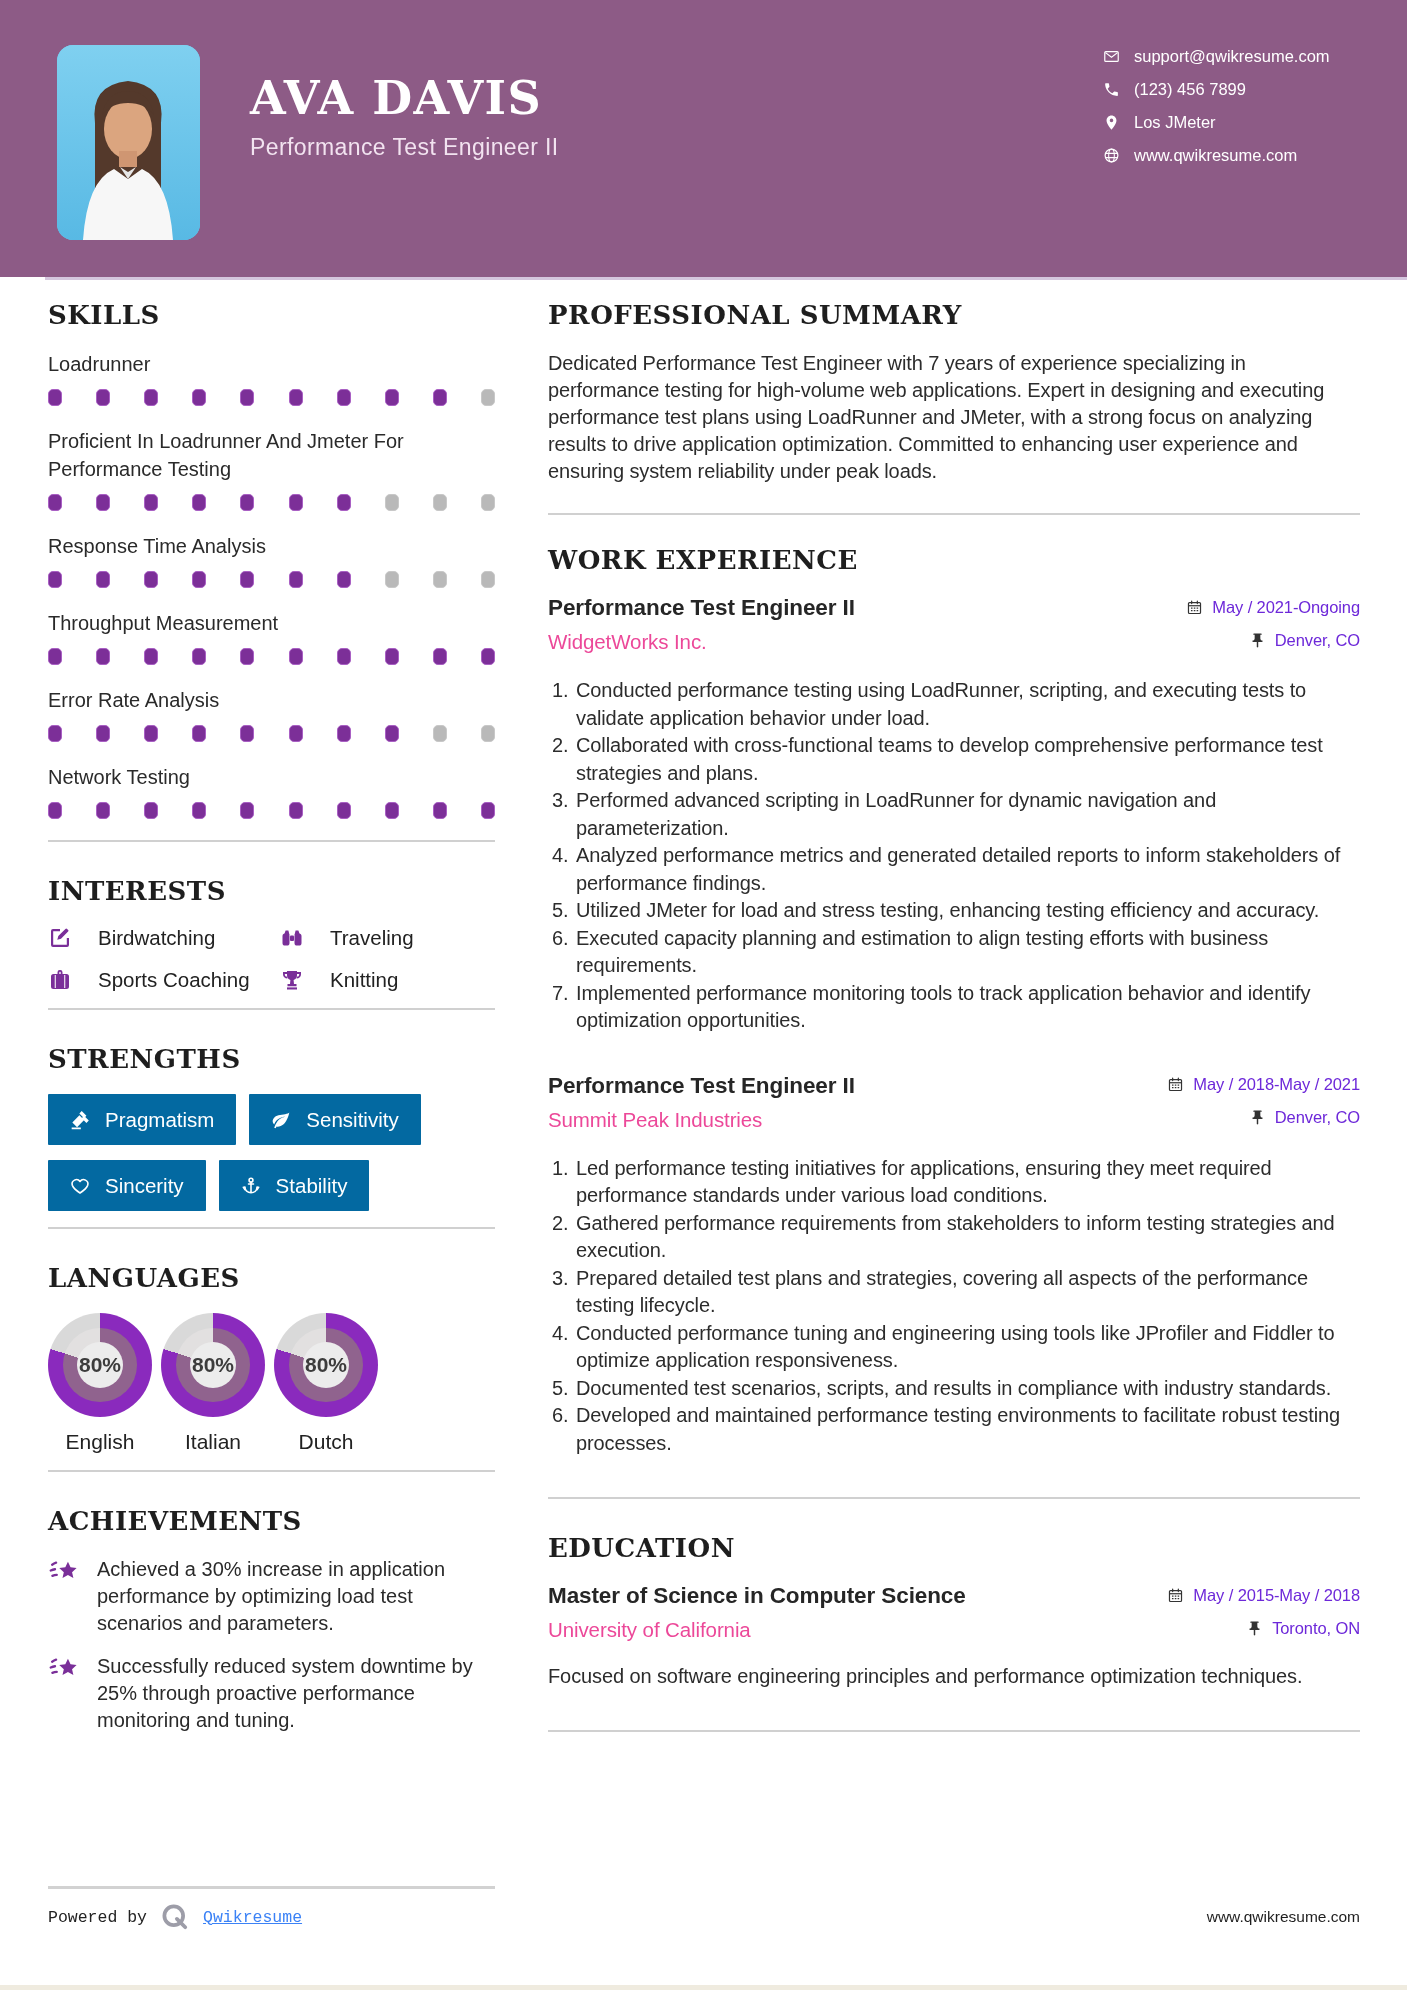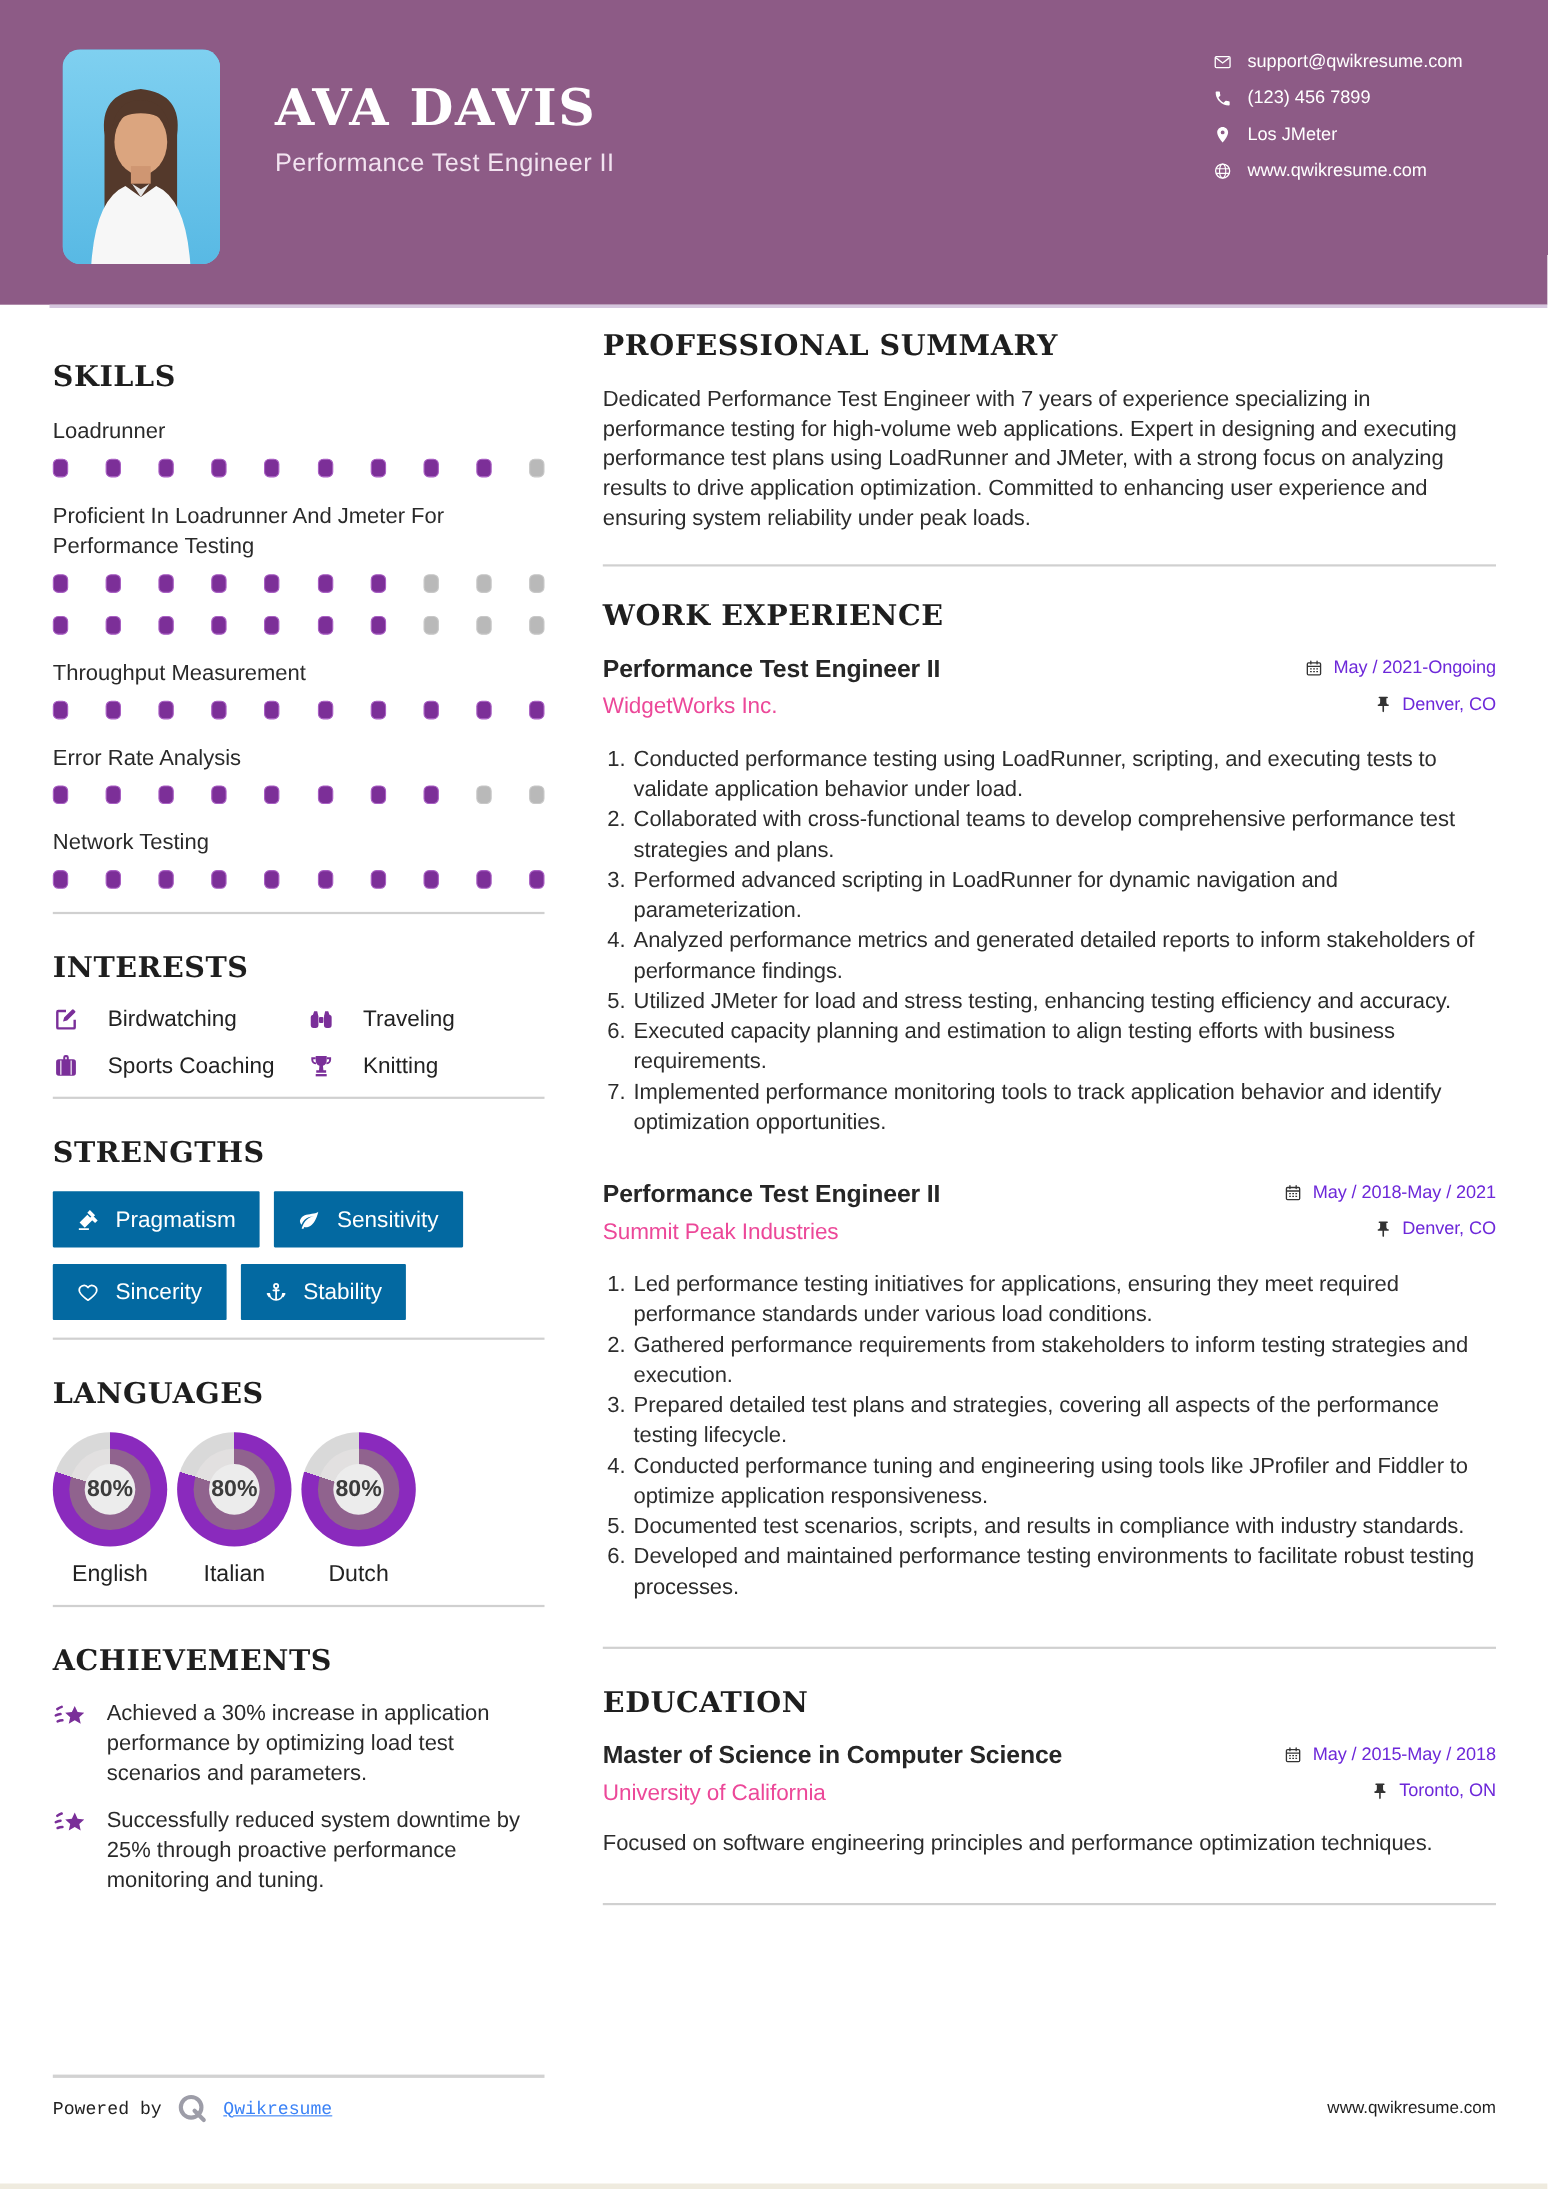--- a/index.html
+++ b/index.html
@@ -22,21 +22,21 @@
     letter-spacing:1.5px; color:#ffffff; line-height:1.05;
   }
   .subtitle { margin-top:12px; font-size:23px; color:#f2e3f0; letter-spacing:.4px; font-weight:400; }
   .contact { position:absolute; left:1103px; top:40px; list-style:none; }
   .contact li { display:flex; align-items:center; gap:14px; height:33px; font-size:16.5px; color:#ffffff; }
   .contact .icon { width:17px; height:17px; color:#ffffff; flex:none; }
   .header-underline { position:absolute; top:277px; left:45px; right:0; height:3px; background:#d5c6de; }
 
   
   .content { position:absolute; top:300px; left:48px; right:47px; display:flex; align-items:flex-start; }
-  .left  { width:447px; flex:none;margin-top:28px; }
+  .left  { width:447px; flex:none; }
   .right { margin-left:53px; flex:1; min-width:0; }
   h2 {
     font-family:"DejaVu Serif", serif; font-weight:700; font-size:26px;
     color:#1e1e1e; letter-spacing:.5px; margin:0 0 20px;
   }
   hr.sep   { border:none; border-top:2px solid #d0d0d0; margin:16px 0 34px; }
   hr.sep-r { border:none; border-top:2px solid #d0d0d0; margin:28px 0 30px; }
   hr.sep-r.big { margin:40px 0 34px; }
 
   
@@ -192,20 +192,21 @@
                 <span class="dot"></span>
                 <span class="dot"></span>
                 <span class="dot"></span>
                 <span class="dot"></span>
                 <span class="dot empty"></span>
                 <span class="dot empty"></span>
                 <span class="dot empty"></span>
               </div>
             </div>
             <div class="skill-item">
+              <div class="skill-label">Response Time Analysis</div>
               <div class="dots">
                 <span class="dot"></span>
                 <span class="dot"></span>
                 <span class="dot"></span>
                 <span class="dot"></span>
                 <span class="dot"></span>
                 <span class="dot"></span>
                 <span class="dot"></span>
                 <span class="dot empty"></span>
                 <span class="dot empty"></span>

